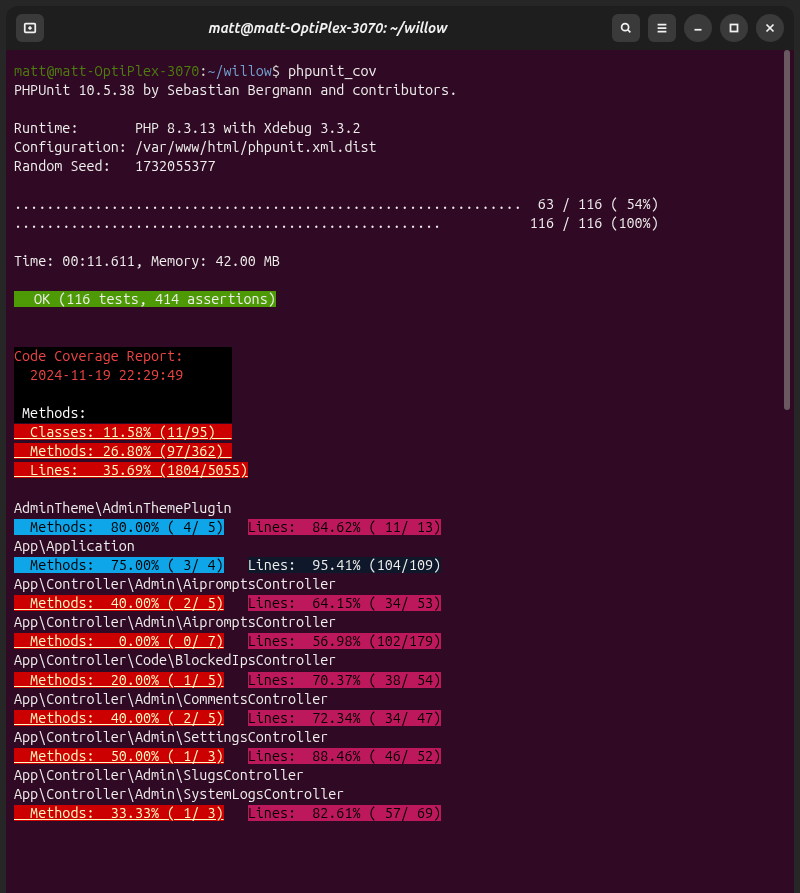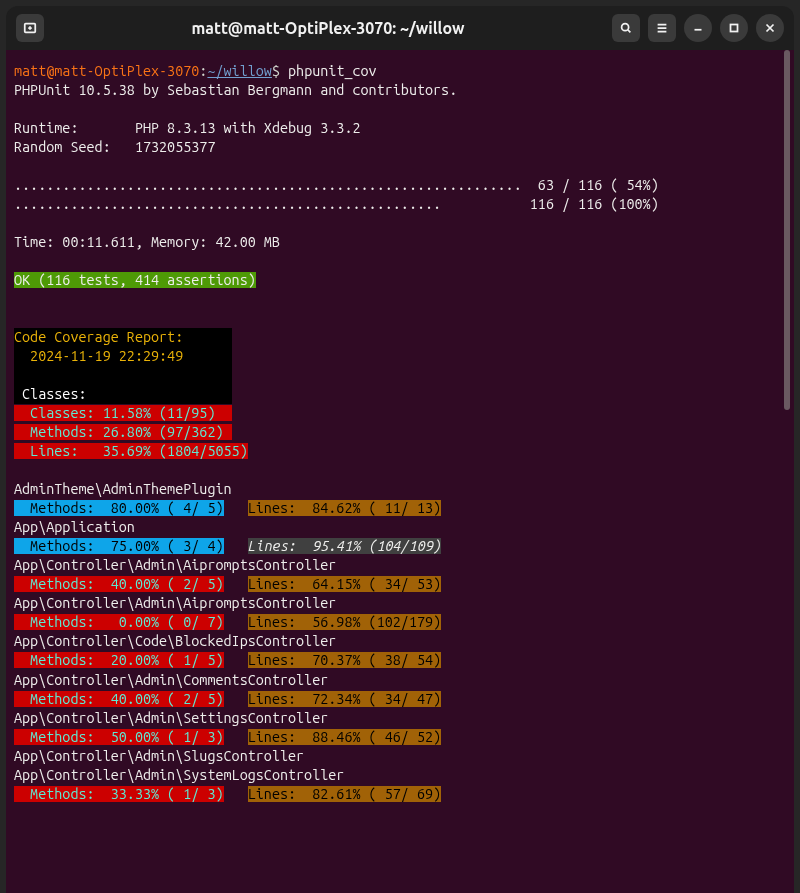--- a/index.html
+++ b/index.html
@@ -25,22 +25,23 @@
   .titlebar .left, .titlebar .right {
     display: flex;
     gap: 8px;
     align-items: center;
   }
   .titlebar .center {
     flex: 1;
     text-align: center;
     color: #f2f2f2;
     font-family: Ubuntu, sans-serif;
-    font-size: 16px;
+    font-size: 14px;
     font-weight: 600;
+    font-style: italic;
   }
   .tb-btn {
     width: 28px;
     height: 28px;
     border-radius: 50%;
     background: #3a3a3a;
     display: flex;
     align-items: center;
     justify-content: center;
     color: #f2f2f2;
@@ -55,30 +56,30 @@
     font-size: 14.4px;
     line-height: 1.32;
     color: #eeeeec;
     height: calc(893px - 44px - 6px - 6px);
     overflow: hidden;
     position: relative;
     border-bottom-left-radius: 12px;
     border-bottom-right-radius: 12px;
   }
   .line { white-space: pre; }
-  .green { color: #f97316; }
-  .blue  { color: #729fcf; text-decoration: underline; }
+  .green { color: #4d7c0f; }
+  .blue  { color: #729fcf; }
   .grey  { color: #d3d7cf; }
-  .hl-ok { background: #4e9a06; color: #eeeeec; }
-  .hdr   { background: #000000; color: #eab308; display: inline-block; }
+  .hl-ok { background: #4e9a06; color: #eeeeec; padding-left: 20px; }
+  .hdr   { background: #000000; color: #ef4444; display: inline-block; }
   .sum   { background: #000000; color: #ffffff; display: inline-block; }
-  .m-red { background: #cc0000; color: #5eead4; }
+  .m-red { background: #cc0000; color: #fef9c3; text-decoration: underline; }
   .m-tan { background: #0ea5e9; color: #000000; }
-  .l-tan { background: #a16207; color: #000000; margin-top: 20px; }
-  .l-green { background: #404040; color: #eeeeec; font-style: italic; }
+  .l-tan { background: #be185d; color: #000000; margin-top: 20px; }
+  .l-green { background: #0f172a; color: #eeeeec; }
   .ctrl { color: #eeeeec; }
   .scroll {
     position: absolute;
     top: 0;
     right: 4px;
     width: 6px;
     height: 360px;
     background: #6a5961;
     border-radius: 3px;
   }
@@ -126,34 +127,35 @@
   </div>
 </div>
 
 <div class="terminal">
   <div class="scroll"></div>
 
   <div class="line"><span class="green">matt@matt-OptiPlex-3070</span><span class="grey">:</span><span class="blue">~/willow</span><span class="grey">$ </span><span>phpunit_cov</span></div>
   <div class="line">PHPUnit 10.5.38 by Sebastian Bergmann and contributors.</div>
   <div class="line">&nbsp;</div>
   <div class="line">Runtime:       PHP 8.3.13 with Xdebug 3.3.2</div>
+  <div class="line">Configuration: /var/www/html/phpunit.xml.dist</div>
   <div class="line">Random Seed:   1732055377</div>
   <div class="line">&nbsp;</div>
   <div class="line">...............................................................  63 / 116 ( 54%)</div>
   <div class="line">.....................................................           116 / 116 (100%)</div>
   <div class="line">&nbsp;</div>
   <div class="line">Time: 00:11.611, Memory: 42.00 MB</div>
   <div class="line">&nbsp;</div>
   <div class="line"><span class="hl-ok">OK (116 tests, 414 assertions)</span></div>
   <div class="line">&nbsp;</div>
   <div class="line">&nbsp;</div>
   <div class="line"><span class="hdr">Code Coverage Report:      </span></div>
   <div class="line"><span class="hdr">  2024-11-19 22:29:49      </span></div>
   <div class="line"><span class="hdr">                           </span></div>
-  <div class="line"><span class="sum"> Classes:                  </span></div>
+  <div class="line"><span class="sum"> Methods:                  </span></div>
   <div class="line"><span class="m-red">  Classes: 11.58% (11/95)  </span></div>
   <div class="line"><span class="m-red">  Methods: 26.80% (97/362) </span></div>
   <div class="line"><span class="m-red">  Lines:   35.69% (1804/5055)</span></div>
   <div class="line">&nbsp;</div>
 
   <div id="cov">
       <div class="line ctrl">AdminTheme\AdminThemePlugin</div>
       <div class="line"><span class="m-tan">  Methods:  80.00% ( 4/ 5)</span>   <span class="l-tan">Lines:  84.62% ( 11/ 13)</span></div>
       <div class="line ctrl">App\Application</div>
       <div class="line"><span class="m-tan">  Methods:  75.00% ( 3/ 4)</span>   <span class="l-green">Lines:  95.41% (104/109)</span></div>

